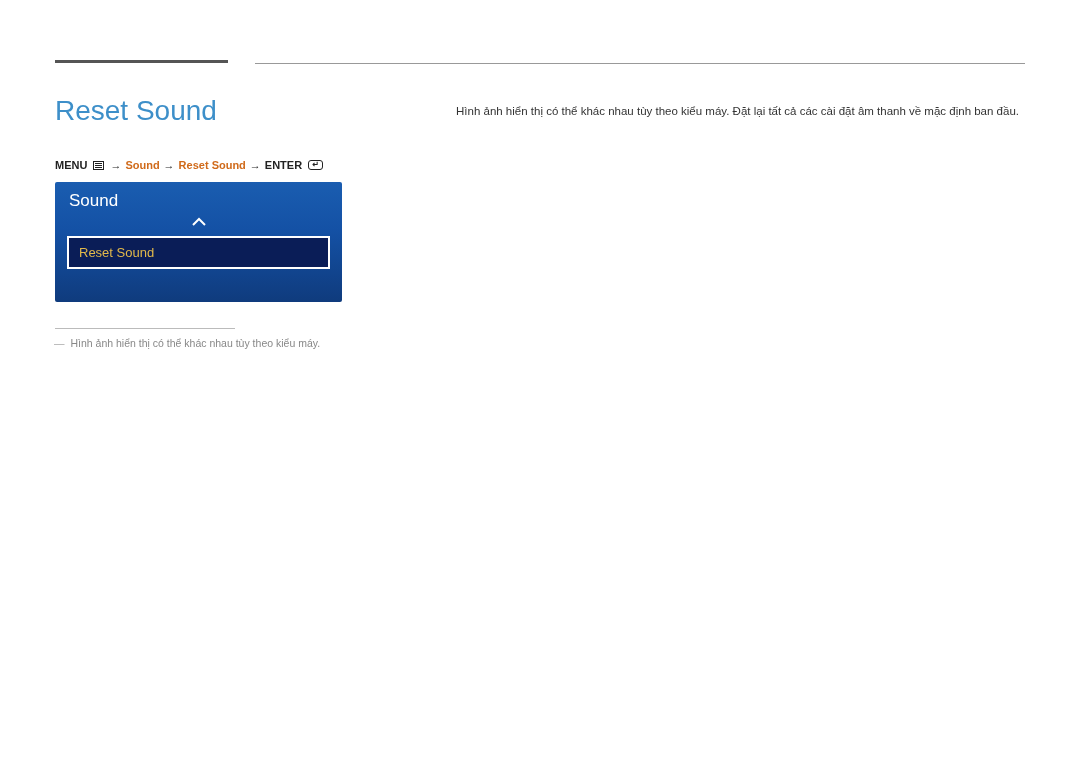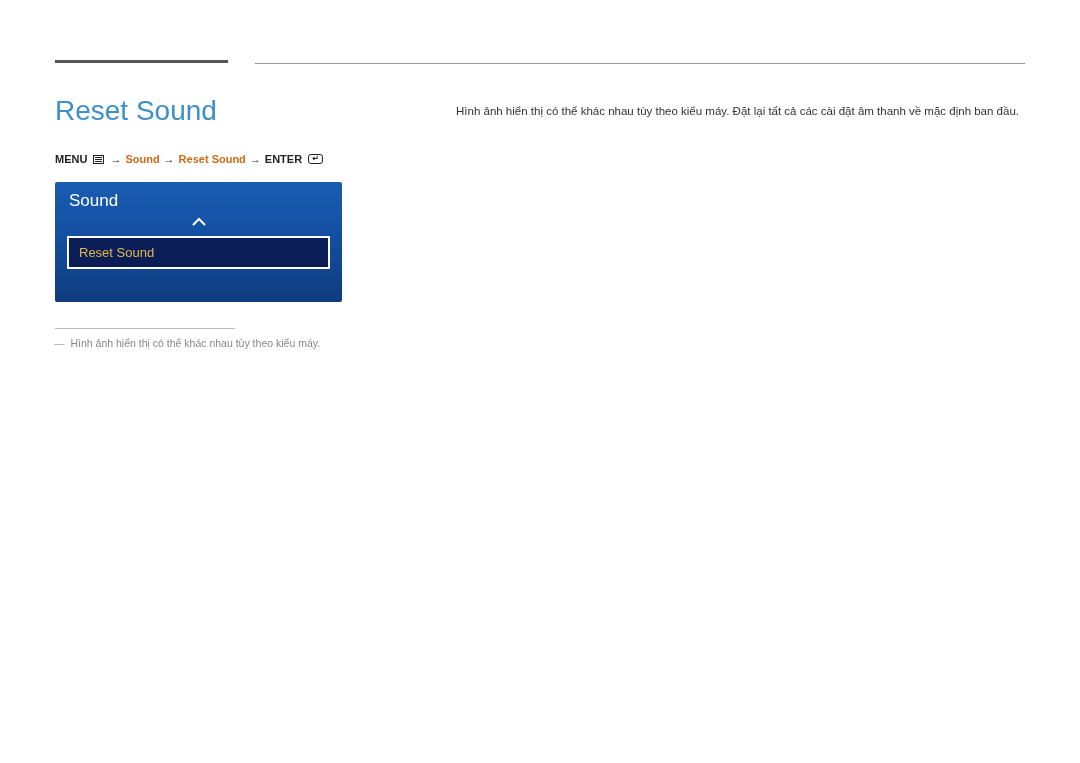--- a/index.html
+++ b/index.html
@@ -34,21 +34,21 @@
       position: absolute;
       left: 55px;
       top: 95px;
       font-size: 28px;
       font-weight: 400;
       color: #3d8fc9;
     }
     .breadcrumb {
       position: absolute;
       left: 55px;
-      top: 153px;
+      top: 159px;
       font-size: 11px;
       font-weight: bold;
       color: #222;
       display: flex;
       align-items: center;
       gap: 4px;
     }
     .breadcrumb .highlight {
       color: #d06a1a;
     }

